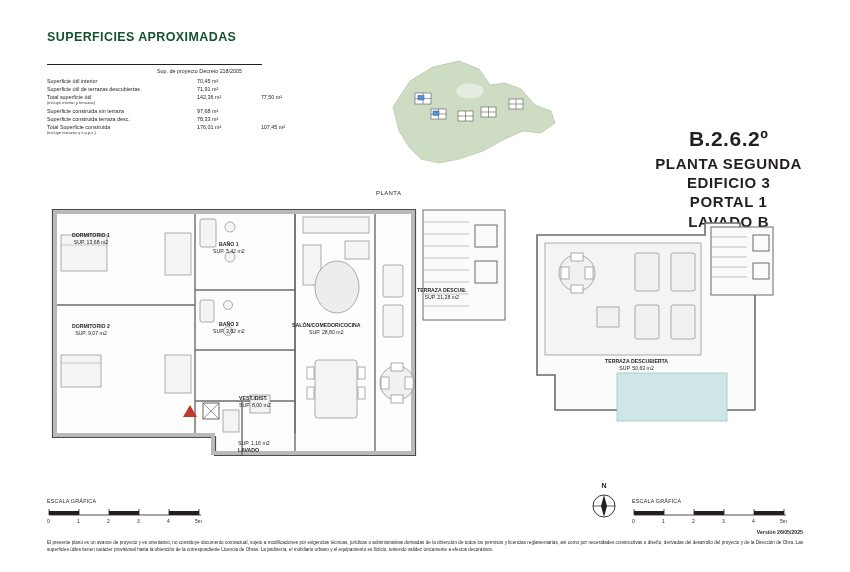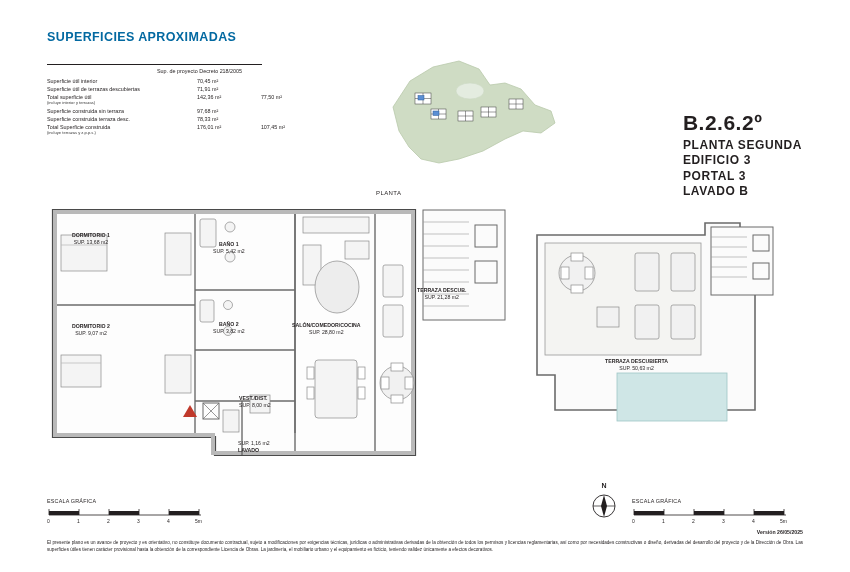--- a/index.html
+++ b/index.html
@@ -15,49 +15,49 @@
     position:absolute;left:0;top:0;width:850px;height:572px;
     background:#fff;
   }
 
   
   .surfaces{
     position:absolute;left:47px;top:30px;width:275px;
   }
   .surfaces h1{
     font-size:12.5px;font-weight:bold;letter-spacing:.4px;margin:0 0 20px 0;
-    color:#0369a1;
+    color:#14532d;
   }
   .surfaces .rule{
     border-bottom:1px solid #231f20;width:215px;margin-bottom:3px;
   }
   .surf-head{
     font-size:5.4px;margin:0 0 3px 0;padding-left:110px;color:#231f20;
   }
   table.surf{
     border-collapse:collapse;font-size:5.4px;width:100%;
   }
   table.surf td{
     padding:1.1px 0;vertical-align:top;color:#231f20;
   }
   table.surf td.lbl{width:108px;}
   table.surf td.v1{width:46px;}
   table.surf td.v2{width:44px;}
   .sub{font-size:4.1px;display:block;color:#3a3a3a;}
 
   
   .titleblock{
-    position:absolute;right:48px;top:112px;text-align:left;
+    position:absolute;right:48px;top:128px;text-align:center;
   }
   .titleblock .code{
     font-size:21px;font-weight:bold;letter-spacing:.5px;line-height:1;
     margin-bottom:5px;
   }
   .titleblock .line{
-    font-size:12px;font-weight:bold;letter-spacing:.6px;line-height:1.28;
+    font-size:15px;font-weight:bold;letter-spacing:.6px;line-height:1.28;
   }
 
   
   .sitemap{position:absolute;left:355px;top:55px;width:230px;height:120px;}
   .planta-label{
     position:absolute;left:376px;top:190px;font-size:6px;letter-spacing:.4px;
   }
 
   
   .plan{position:absolute;left:45px;top:205px;width:480px;height:265px;}
@@ -175,21 +175,21 @@
       </g>
       <ellipse cx="115" cy="36" rx="14" ry="8" fill="#e4ece0" stroke="#cbd8c2" stroke-width="0.6"></ellipse>
     </svg>
   </div>
   <div class="planta-label">PLANTA</div>
 
   <div class="titleblock">
     <div class="code">B.2.6.2º</div>
     <div class="line">PLANTA SEGUNDA</div>
     <div class="line">EDIFICIO 3</div>
-    <div class="line">PORTAL  3</div>
+    <div class="line">PORTAL  1</div>
     <div class="line">LAVADO B</div>
   </div>
 
   <div class="wm">GJ</div>
 
   <div class="plan">
     <svg width="480" height="265" viewBox="0 0 480 265">
 
       <g stroke="#4a4a4a" fill="none">
         <path d="M8,5 L370,5 L370,250 L170,250 L170,232 L8,232 Z" stroke-width="2.2" fill="#fdfdfd"></path>

